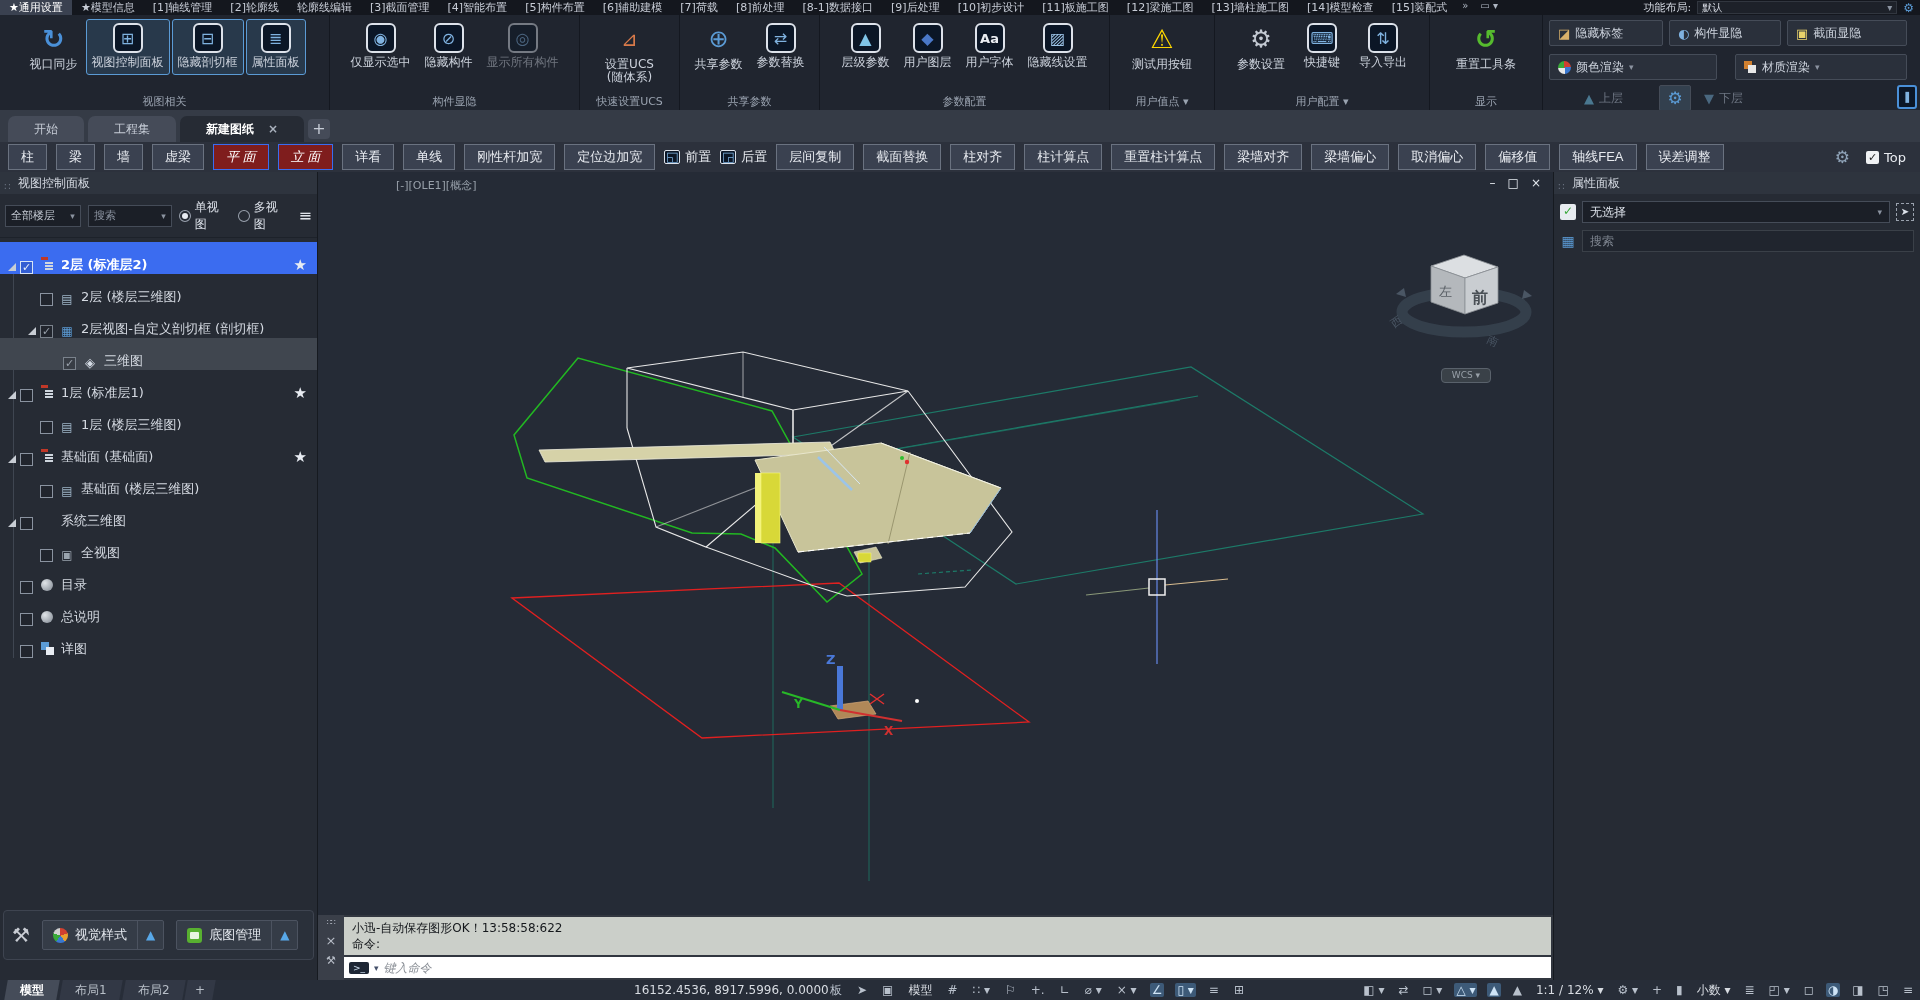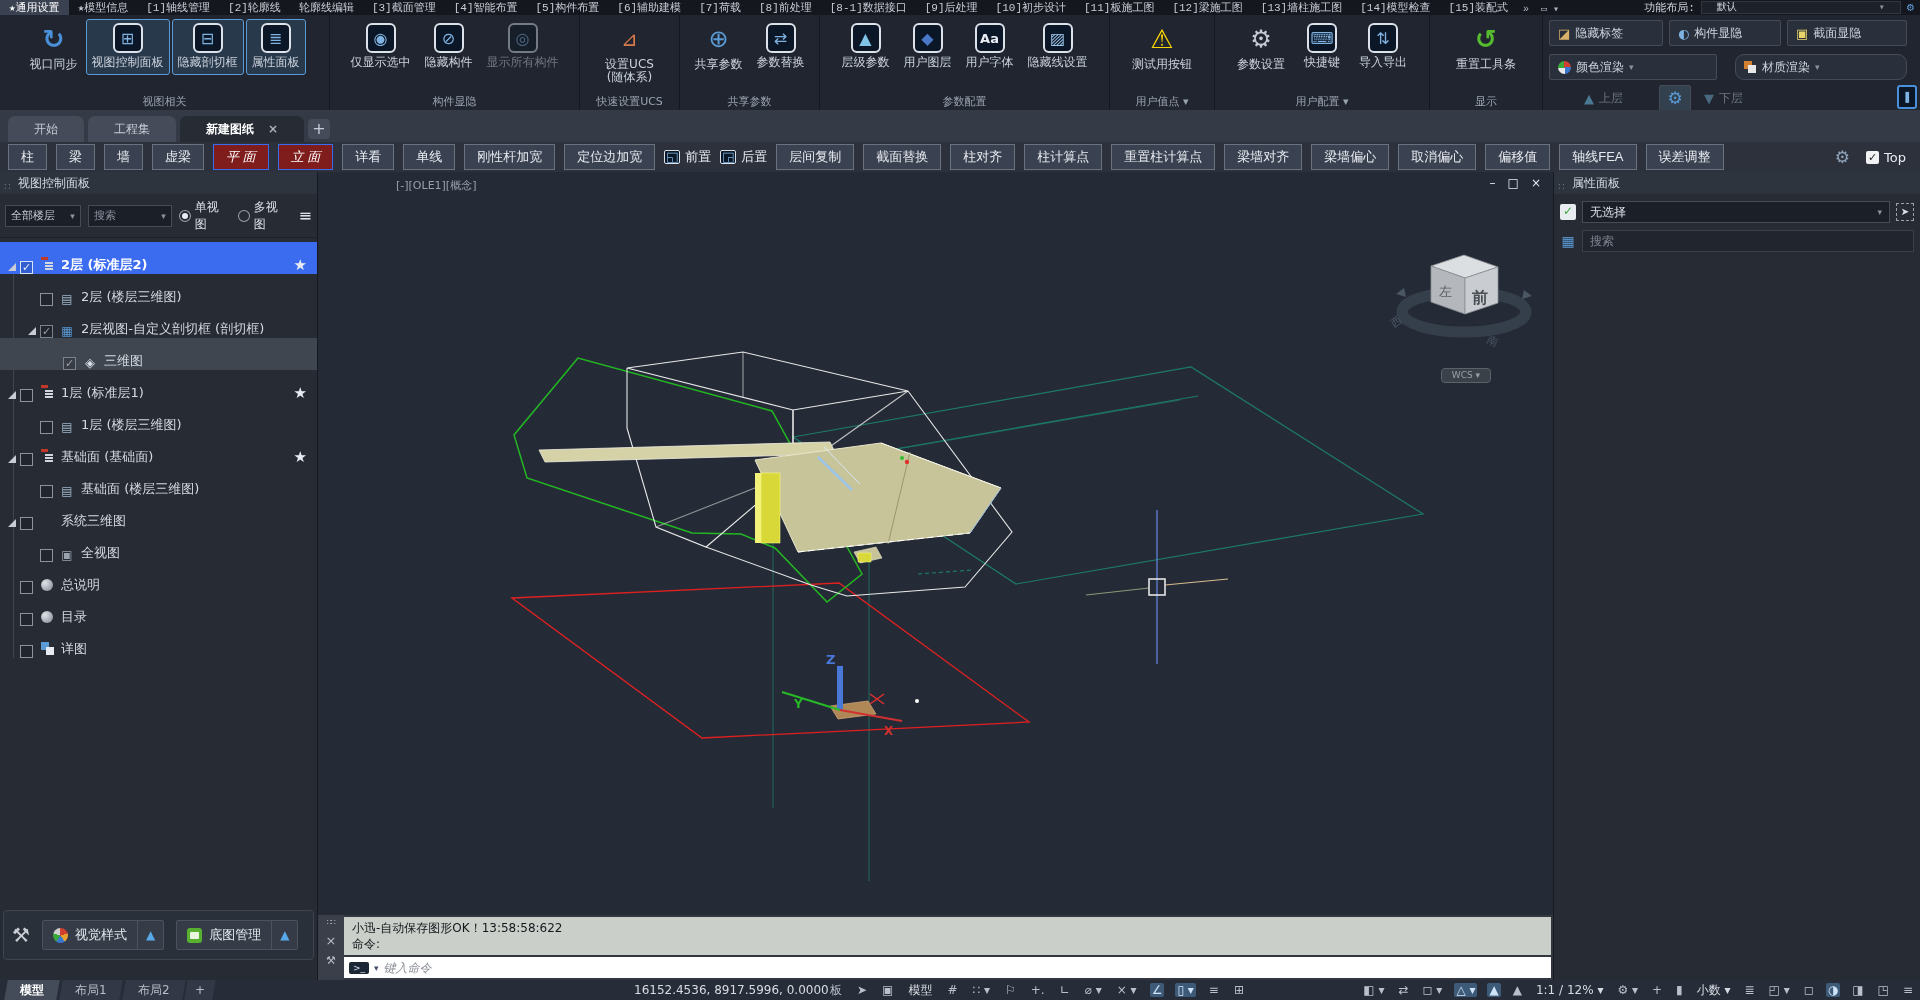--- a/index.html
+++ b/index.html
@@ -1,26 +1,26 @@
 <!DOCTYPE html>
 <html><head>
 <meta charset="utf-8">
 <style>
   * { margin:0; padding:0; box-sizing:border-box; }
   html,body { width:1920px; height:1000px; overflow:hidden; background:#14181f;
     font-family:"DejaVu Sans","Liberation Sans",sans-serif; }
   
   #menubar { position:absolute; left:0; top:0; width:1920px; height:15px; background:#14171e;
-    display:flex; align-items:flex-end; font-size:11px; color:#c7ccd6;font-family:Liberation Mono, monospace; }
+    display:flex; align-items:flex-start; font-size:11px; color:#c7ccd6; }
   .menu-item { padding:1px 9px; height:15px; line-height:14px; cursor:pointer; white-space:nowrap; }
   .menu-item.active { background:#3a4150; color:#fff; }
   .menu-ovf { color:#aeb6c2; padding:0 6px; font-size:10px; }
   #menu-right { margin-left:auto; display:flex; align-items:center; gap:6px; padding-right:6px; }
   #layout-box { background:#1d2129; border:1px solid #31363f; color:#d8dce4; width:200px; height:13px;
-    line-height:12px; font-size:10px; padding:0 15px; display:flex; }
+    line-height:12px; font-size:10px; padding:0 4px; display:flex; }
   #layout-box .caret { margin-left:auto; color:#8b93a0; }
   
   #ribbon { position:absolute; left:0; top:15px; width:1920px; height:95px; background:#20252f; }
   .rgroup { position:absolute; top:0; height:95px; border-right:1px solid #141820; }
   .rgroup .glabel { position:absolute; bottom:1px; left:0; right:0; text-align:center;
     font-size:11px; color:#9aa3b0; white-space:nowrap; }
   .rbtns { display:flex; justify-content:center; gap:2px; padding-top:4px; }
   .rbtn { display:flex; flex-direction:column; align-items:center; gap:3px; padding:3px 5px;
     border:1px solid transparent; border-radius:3px; cursor:pointer; min-width:58px; }
   .rbtn.sel { border-color:#5b9bd5; background:#28394b; }
@@ -354,21 +354,21 @@
   </div>
   <div class="rr-btn" style="left:242px;top:5px;width:120px;">
     <span class="rr-ico ico-sec">▣</span>
     <span>截面显隐</span>
   </div>
   <div class="rr-btn" style="left:4px;top:39px;width:168px;">
     <span class="ico-sphere-c"></span>
     <span>颜色渲染</span>
     <span class="caret">▾</span>
   </div>
-  <div class="rr-btn" style="left:190px;top:39px;width:172px;border-radius:9px;">
+  <div class="rr-btn" style="left:190px;top:39px;width:172px;">
     <span class="ico-mat"></span>
     <span>材质渲染</span>
     <span class="caret">▾</span>
   </div>
   <div class="rr-btn dim" style="left:30px;top:70px;width:80px;">
     <span class="rr-ico" style="color:#4a7890;">▲</span>
     <span>上层</span>
   </div>
   <div class="rr-btn" style="left:114px;top:70px;width:32px;justify-content:center;background:#33404e;">
     <span class="gear-blue">⚙</span>
@@ -519,27 +519,27 @@
     <div class="trow lv1">
       <span class="exp"></span>
       <span class="cb"></span>
       <span class="tico ico-square">▣</span>
       <span>全视图</span>
     </div>
     <div class="trow lv0">
       <span class="exp"></span>
       <span class="cb"></span>
       <span class="tico"><span class="ico-sphere"></span></span>
-      <span>总说明</span>
+      <span>目录</span>
     </div>
     <div class="trow lv0">
       <span class="exp"></span>
       <span class="cb"></span>
       <span class="tico"><span class="ico-sphere"></span></span>
-      <span>目录</span>
+      <span>总说明</span>
     </div>
     <div class="trow lv0">
       <span class="exp"></span>
       <span class="cb"></span>
       <span class="tico"><span class="ico-detail"></span></span>
       <span>详图</span>
     </div>
   </div>
   <div id="lp-toolbox">
     <span class="hammer">⚒</span>

